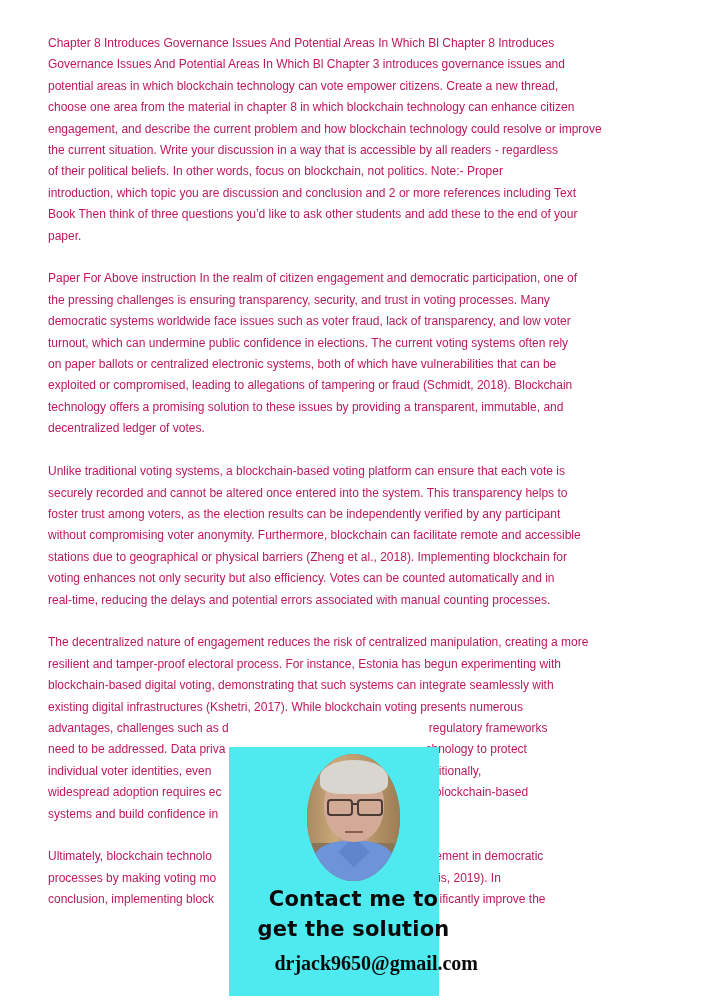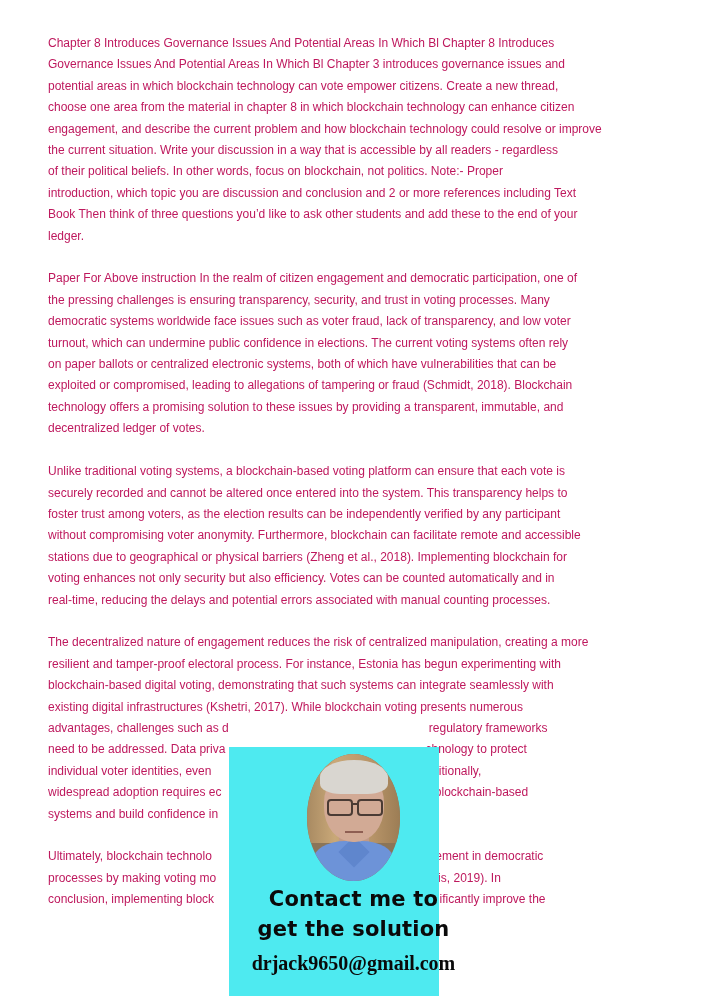--- a/index.html
+++ b/index.html
@@ -101,21 +101,21 @@
       font-size: 21px;
       line-height: 30px;
       color: #0a0a0a;
       letter-spacing: 0.2px;
     }
     .contact-email {
       position: absolute;
       left: 0;
       top: 203px;
       width: 249px;
-      text-align: center;
+      text-align: right;
       font-family: "Liberation Serif", serif;
       font-weight: bold;
       font-size: 20px;
       line-height: 26px;
       color: #0a0a0a;
     }
   </style>
 </head>
 <body>
 
@@ -123,21 +123,21 @@
   <div class="para">
     <span class="line">Chapter 8 Introduces Governance Issues And Potential Areas In Which Bl Chapter 8 Introduces</span>
     <span class="line">Governance Issues And Potential Areas In Which Bl Chapter 3 introduces governance issues and</span>
     <span class="line">potential areas in which blockchain technology can vote empower citizens. Create a new thread,</span>
     <span class="line">choose one area from the material in chapter 8 in which blockchain technology can enhance citizen</span>
     <span class="line">engagement, and describe the current problem and how blockchain technology could resolve or improve</span>
     <span class="line">the current situation. Write your discussion in a way that is accessible by all readers - regardless</span>
     <span class="line">of their political beliefs. In other words, focus on blockchain, not politics. Note:- Proper</span>
     <span class="line">introduction, which topic you are discussion and conclusion and 2 or more references including Text</span>
     <span class="line">Book Then think of three questions you’d like to ask other students and add these to the end of your</span>
-    <span class="line">ledger.</span>
+    <span class="line">paper.</span>
   </div>
 
   <div class="para">
     <span class="line">Paper For Above instruction In the realm of citizen engagement and democratic participation, one of</span>
     <span class="line">the pressing challenges is ensuring transparency, security, and trust in voting processes. Many</span>
     <span class="line">democratic systems worldwide face issues such as voter fraud, lack of transparency, and low voter</span>
     <span class="line">turnout, which can undermine public confidence in elections. The current voting systems often rely</span>
     <span class="line">on paper ballots or centralized electronic systems, both of which have vulnerabilities that can be</span>
     <span class="line">exploited or compromised, leading to allegations of tampering or fraud (Schmidt, 2018). Blockchain</span>
     <span class="line">technology offers a promising solution to these issues by providing a transparent, immutable, and</span>

